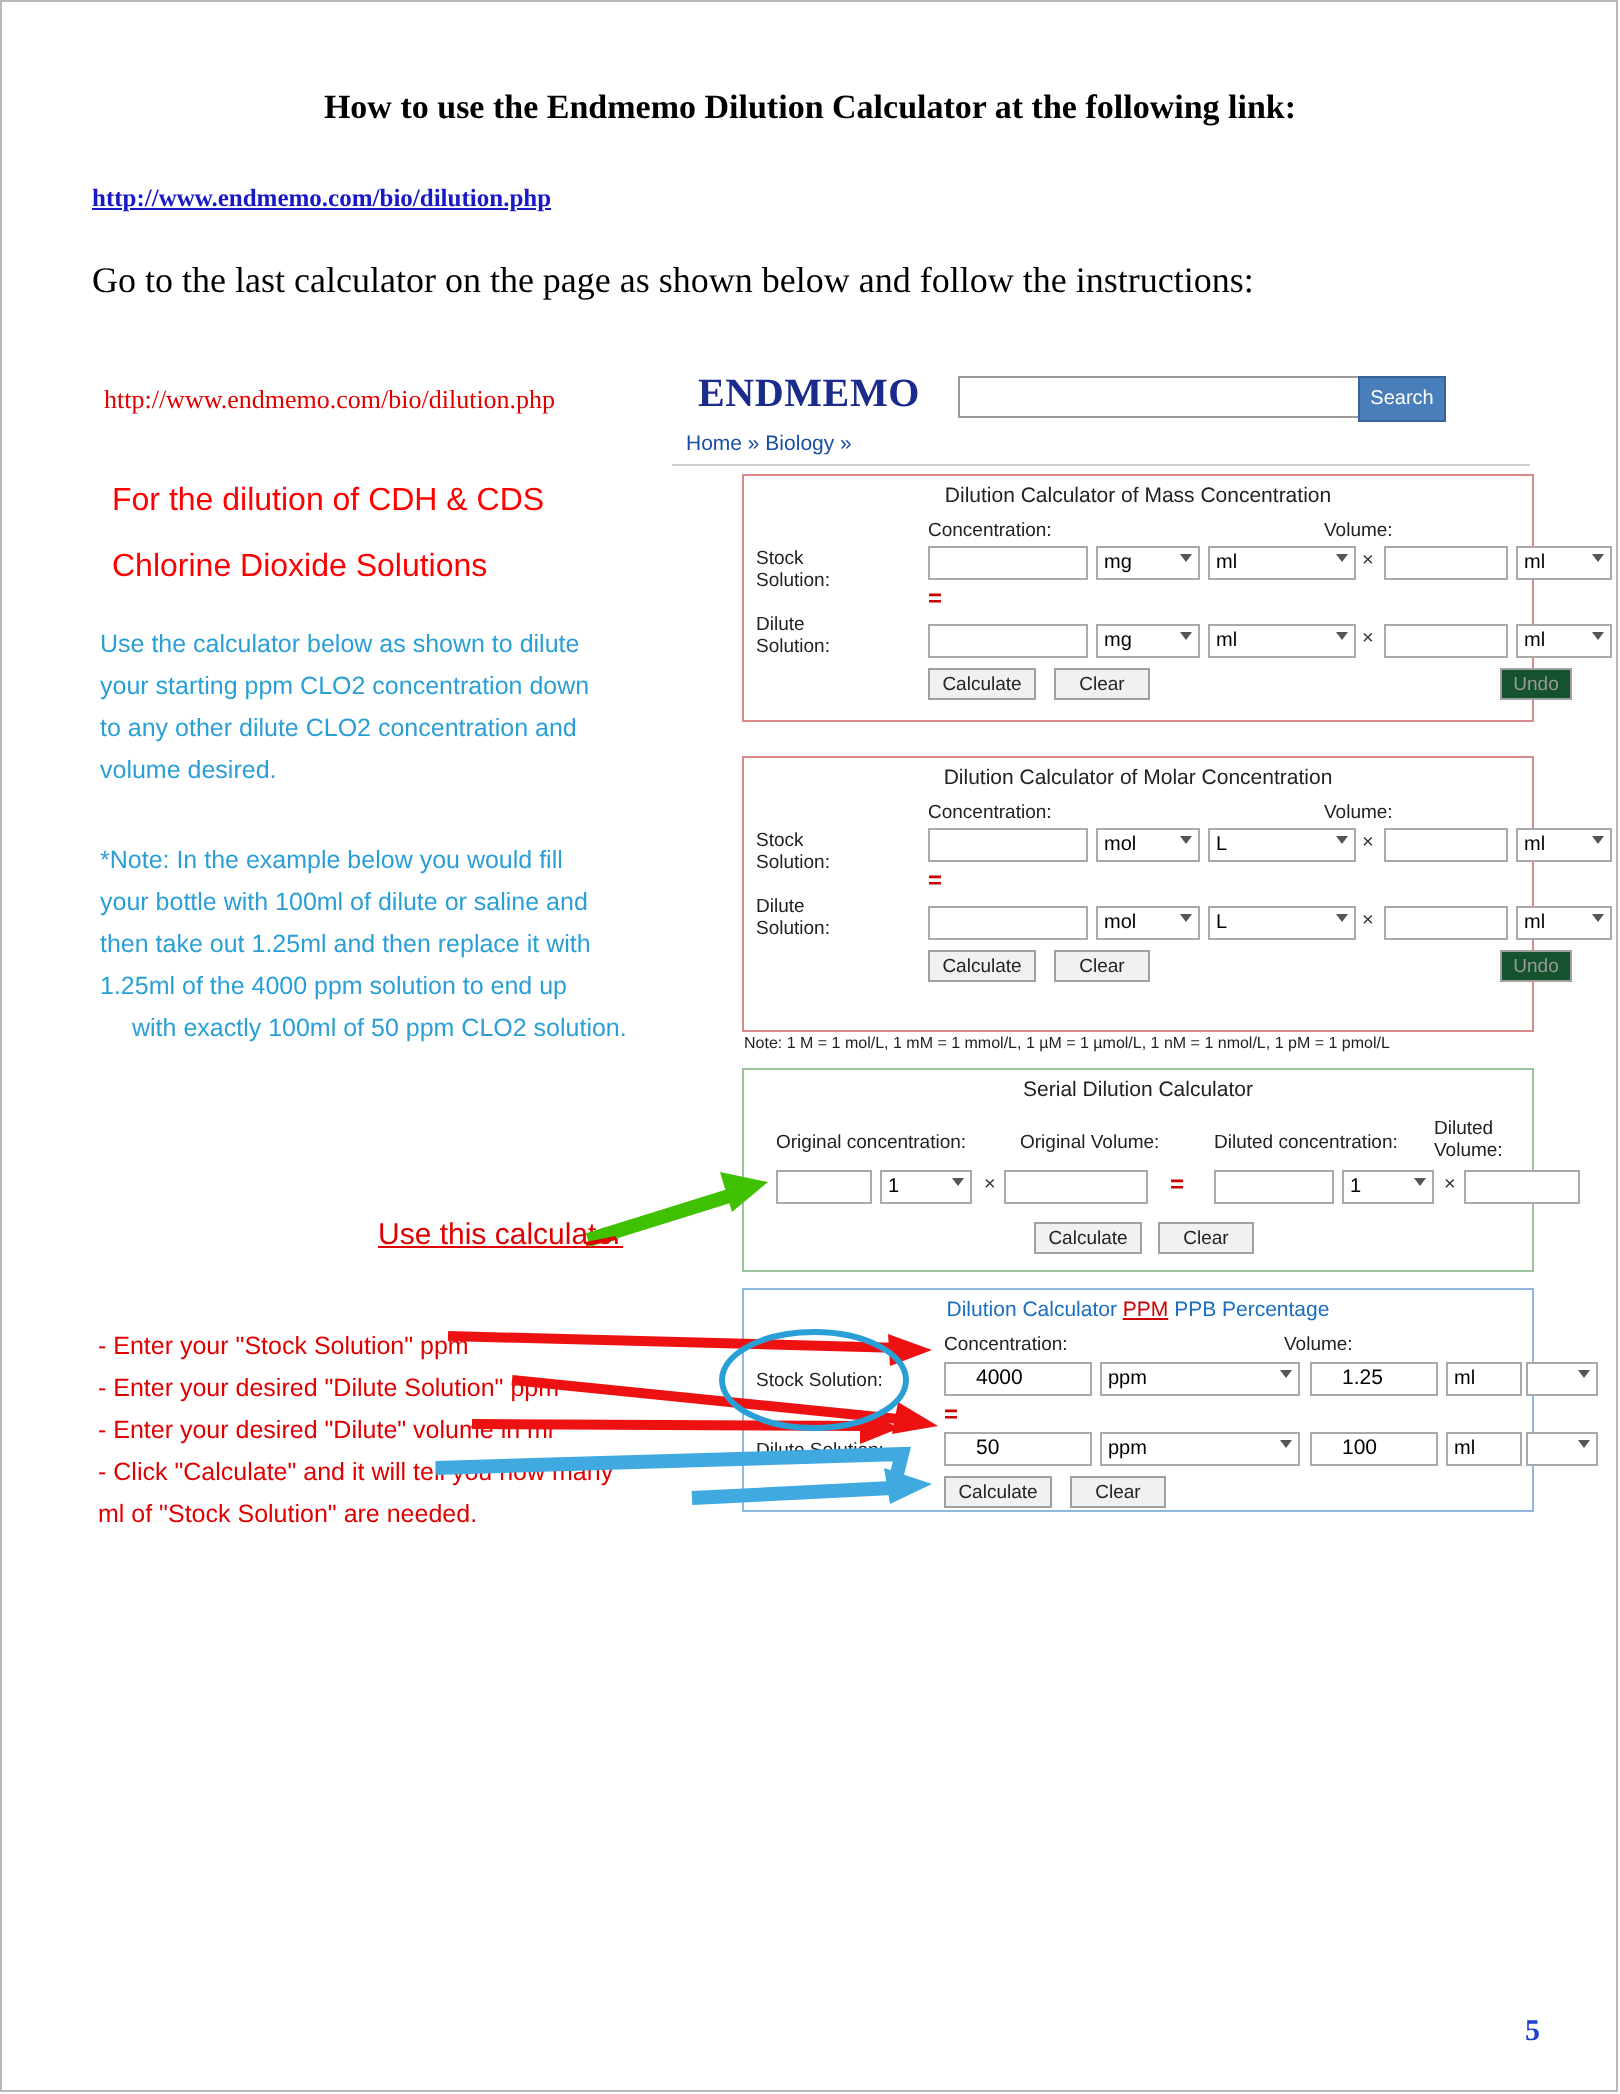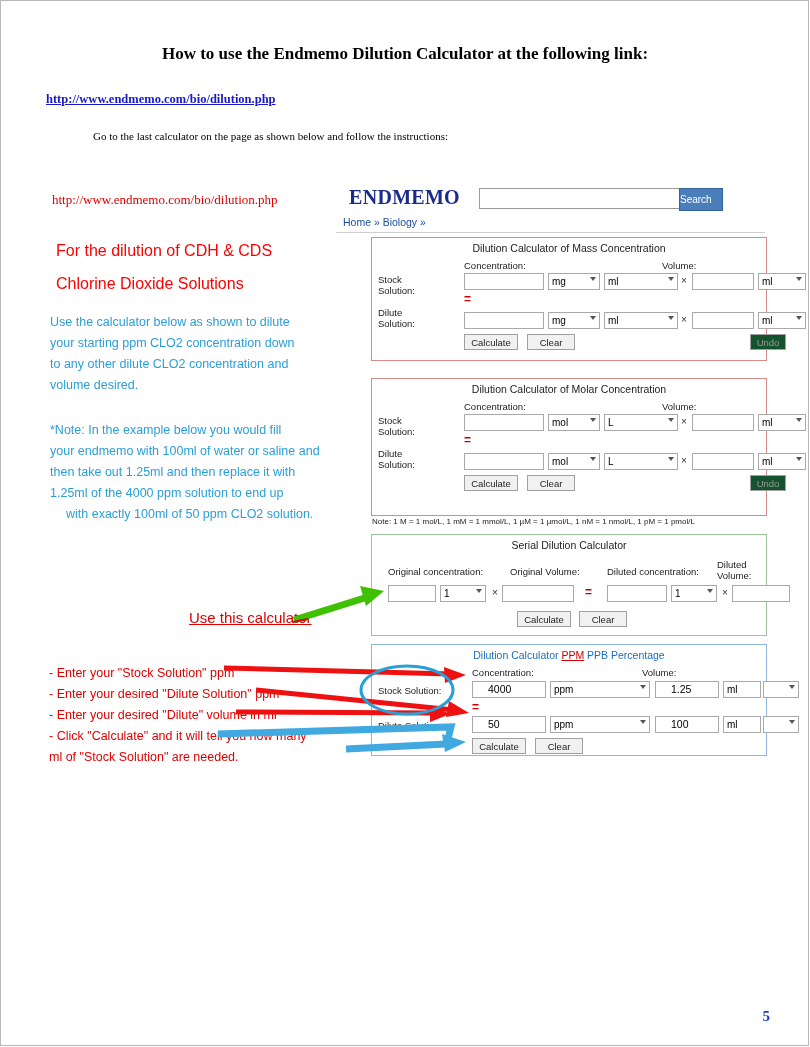--- a/index.html
+++ b/index.html
@@ -18,23 +18,22 @@
     position:absolute;left:0;top:44px;width:810px;text-align:center;
     font-size:17px;font-weight:bold;color:#000;
     font-family:"Liberation Serif", serif;
   }
   .doc-link{
     position:absolute;left:46px;top:92px;font-size:12.5px;
     color:#1818c8;text-decoration:underline;font-weight:bold;
     font-family:"Liberation Serif", serif;
   }
   .doc-instr{
-    position:absolute;left:46px;top:130px;font-size:11px;color:#000;
-    font-family:"Liberation Serif", serif;
-    margin-left:47px;
+    position:absolute;left:46px;top:130px;font-size:18px;color:#000;
+    font-family:"Liberation Serif", serif;
   }
 
   
   .shot{
     position:absolute;left:46px;top:182px;width:719px;height:596px;
     font-family:"Liberation Sans", sans-serif;
   }
   .shot-url{
     position:absolute;left:6px;top:10px;font-size:13px;color:#e00000;
     font-family:"Liberation Serif", serif;
@@ -42,21 +41,21 @@
   .brand{
     position:absolute;left:303px;top:4px;font-size:20px;font-weight:bold;
     color:#1a2b8c;font-family:"Liberation Serif", serif;letter-spacing:.3px;
   }
   .searchbox{
     position:absolute;left:433px;top:6px;width:200px;height:19px;
     border:1px solid #9a9a9a;background:#fff;
   }
   .searchbtn{
     position:absolute;left:633px;top:6px;width:42px;height:21px;
-    background:#4a7ebb;color:#fff;font-size:10px;
+    background:#4a7ebb;color:#fff;font-size:10px;text-align:center;
     line-height:21px;border:1px solid #37639b;
   }
   .breadcrumb{
     position:absolute;left:297px;top:34px;font-size:10.5px;color:#1a4fa0;
   }
   .hr-shot{
     position:absolute;left:290px;top:50px;width:429px;height:0;
     border-top:1px solid #cfcfcf;
   }
 
@@ -144,21 +143,21 @@
 
   <div class="ann-red-head" style="left:10px;top:60px;">For the dilution of CDH &amp; CDS</div>
   <div class="ann-red-head" style="left:10px;top:93px;">Chlorine Dioxide Solutions</div>
 
   <div class="ann-blue" style="left:4px;top:130px;">Use the calculator below as shown to dilute</div>
   <div class="ann-blue" style="left:4px;top:151px;">your starting ppm CLO2 concentration down</div>
   <div class="ann-blue" style="left:4px;top:172px;">to any other dilute CLO2 concentration and</div>
   <div class="ann-blue" style="left:4px;top:193px;">volume desired.</div>
 
   <div class="ann-blue" style="left:4px;top:238px;">*Note: In the example below you would fill</div>
-  <div class="ann-blue" style="left:4px;top:259px;">your endmemo with 100ml of water or saline and</div>
+  <div class="ann-blue" style="left:4px;top:259px;">your bottle with 100ml of dilute or saline and</div>
   <div class="ann-blue" style="left:4px;top:280px;">then take out 1.25ml and then replace it with</div>
   <div class="ann-blue" style="left:4px;top:301px;">1.25ml of the 4000 ppm solution to end up</div>
   <div class="ann-blue" style="left:4px;top:322px;margin-left:16px;">with exactly 100ml of 50 ppm CLO2 solution.</div>
 
   <div class="use-this">Use this calculator</div>
 
   <div class="ann-list">
     <div>- Enter your "Stock Solution" ppm</div>
     <div>- Enter your desired "Dilute Solution" ppm</div>
     <div>- Enter your desired "Dilute" volume in ml</div>

